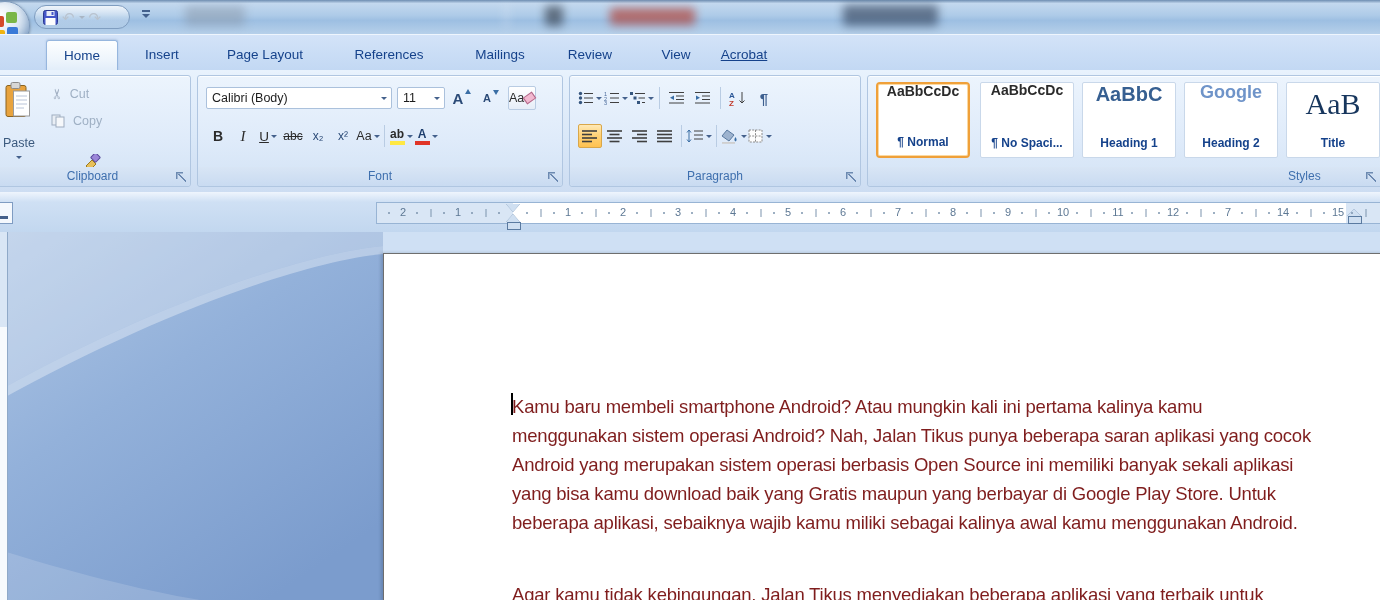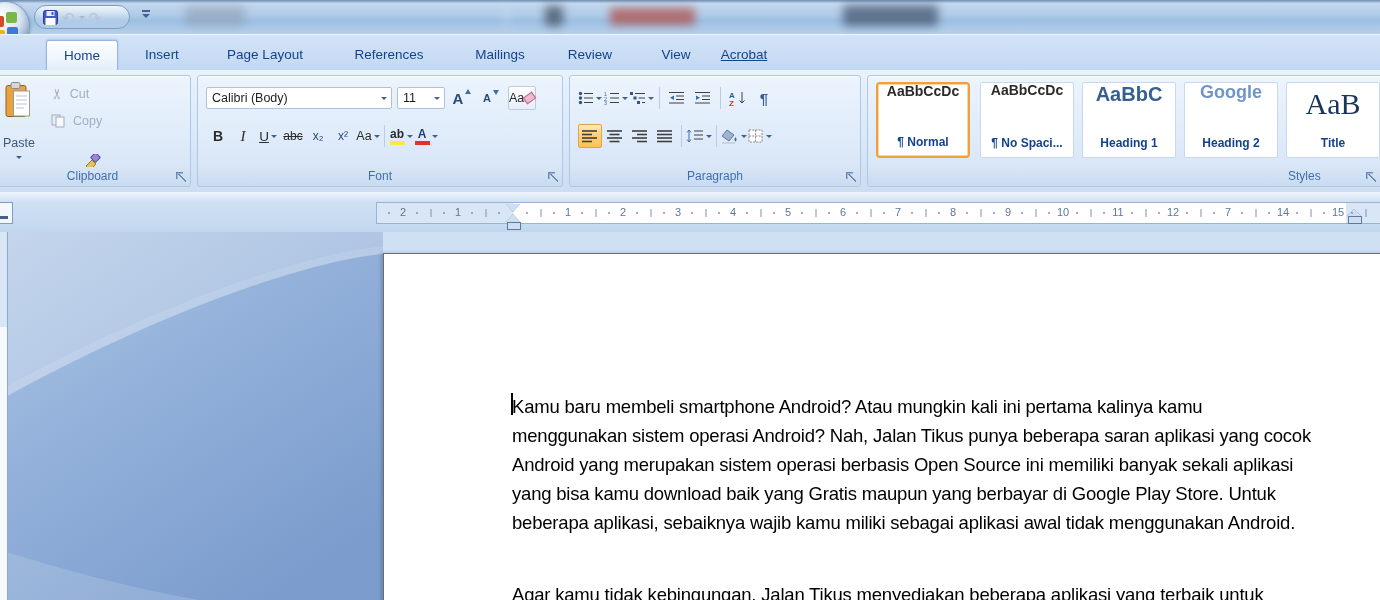--- a/index.html
+++ b/index.html
@@ -93,21 +93,21 @@
   .ind-bot{left:129px;top:11px;width:0;height:0;border-left:7px solid transparent;border-right:7px solid transparent;border-bottom:8px solid #cfdff1;filter:drop-shadow(0 0 .6px #5a7aa0);}
   .ind-sq{left:130px;top:19px;width:12px;height:6px;background:#cfdff1;border:1px solid #5a7aa0;}
   .rind-tri{left:970px;top:6px;width:0;height:0;border-left:7px solid transparent;border-right:7px solid transparent;border-bottom:7px solid #cfdff1;filter:drop-shadow(0 0 .6px #5a7aa0);}
   .rind-sq{left:970.5px;top:13px;width:12px;height:6px;background:#cfdff1;border:1px solid #5a7aa0;}
   
   .docarea{position:absolute;left:0;top:232px;width:100%;height:368px;overflow:hidden;}
   .vruler{position:absolute;left:0;top:0;width:7px;height:368px;border-right:1px solid #8fa9c8;
     background:linear-gradient(#d9e6f5 0,#d9e6f5 95px,#f7fafd 95px);}
   .page{position:absolute;left:383px;top:21px;width:1000px;height:347px;background:#fff;
     border-top:1px solid #6e6e6e;border-left:1px solid #6e6e6e;box-shadow:-2px 0 3px rgba(40,60,90,.25);}
-  .textblock{position:absolute;left:128px;top:138px;width:840px;font-size:18.5px;letter-spacing:-0.2px;color:#000000;}
+  .textblock{position:absolute;left:128px;top:138px;width:840px;font-size:18.5px;letter-spacing:-0.2px;color:#7f1d1d;}
   .dline{height:29px;line-height:29px;white-space:nowrap;}
   .caret{position:absolute;left:127px;top:139px;width:1.5px;height:22px;background:#000;}
   .p2{top:326px;}
 </style>
 </head>
 <body>
 
 <div class="screen">
 
   <div class="titlebar">
@@ -547,21 +547,21 @@
       <path d="M0 318 C70 340 140 358 200 368 L0 368 Z" fill="#ffffff" opacity="0.15"></path>
     </svg>
     <div class="vruler"></div>
     <div class="page">
       <div class="caret"></div>
       <div class="textblock">
         <div class="dline">Kamu baru membeli smartphone Android? Atau mungkin kali ini pertama kalinya kamu</div>
         <div class="dline">menggunakan sistem operasi Android? Nah, Jalan Tikus punya beberapa saran aplikasi yang cocok</div>
         <div class="dline">Android yang merupakan sistem operasi berbasis Open Source ini memiliki banyak sekali aplikasi</div>
         <div class="dline">yang bisa kamu download baik yang Gratis maupun yang berbayar di Google Play Store. Untuk</div>
-        <div class="dline">beberapa aplikasi, sebaiknya wajib kamu miliki sebagai aplikasi awal tidak menggunakan Android.</div>
+        <div class="dline">beberapa aplikasi, sebaiknya wajib kamu miliki sebagai kalinya awal kamu menggunakan Android.</div>
       </div>
       <div class="textblock p2">
         <div class="dline">Agar kamu tidak kebingungan, Jalan Tikus menyediakan beberapa aplikasi yang terbaik untuk</div>
       </div>
     </div>
   </div>
 
 </div>
 
 </body></html>

